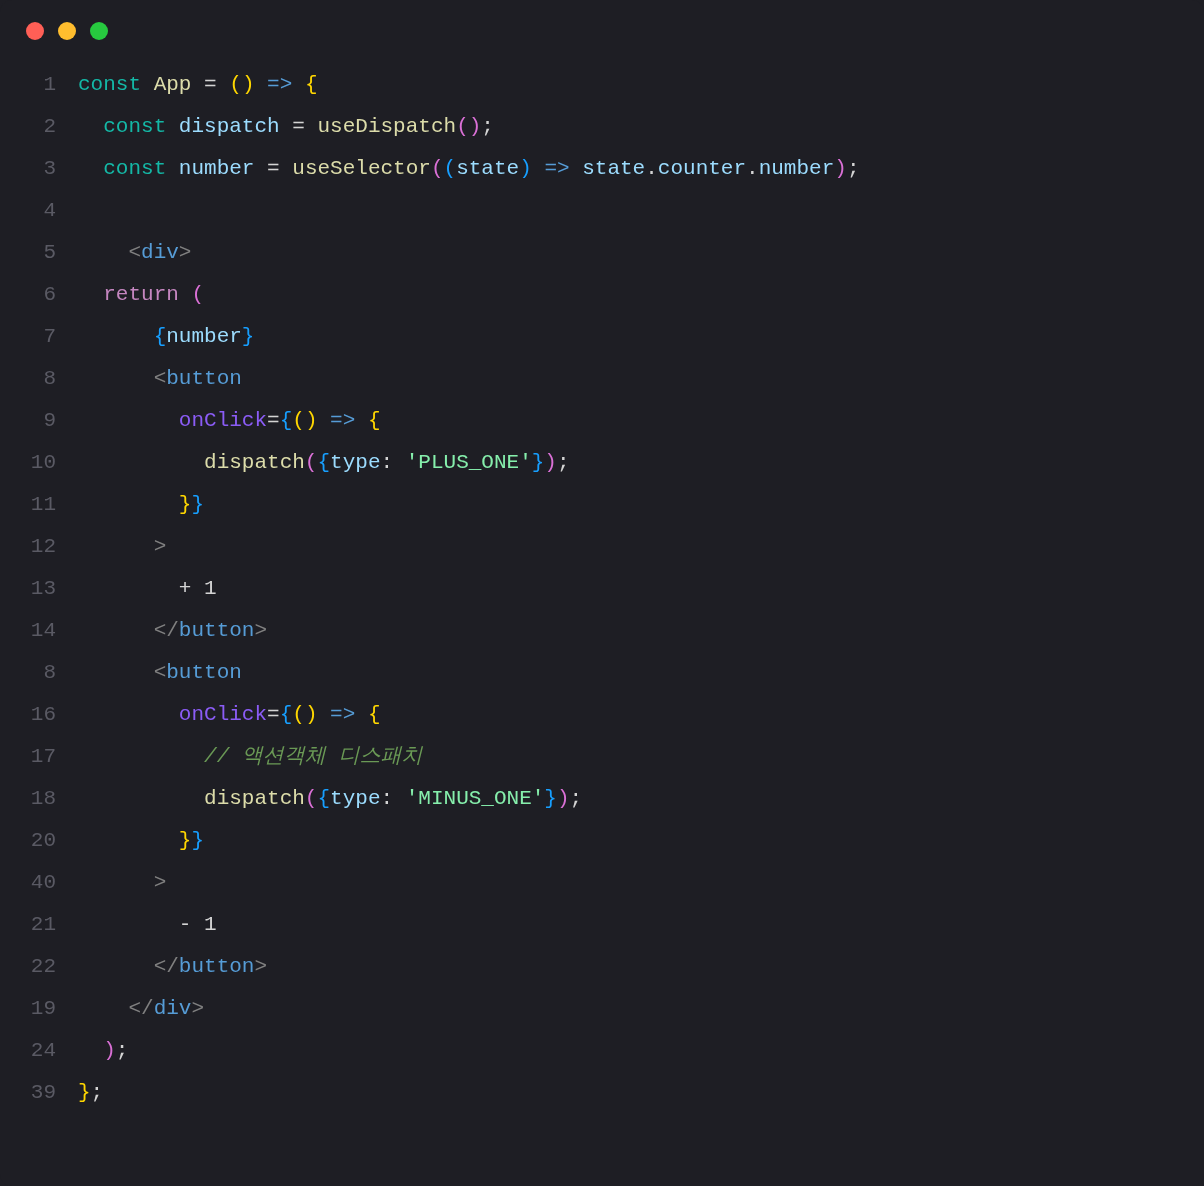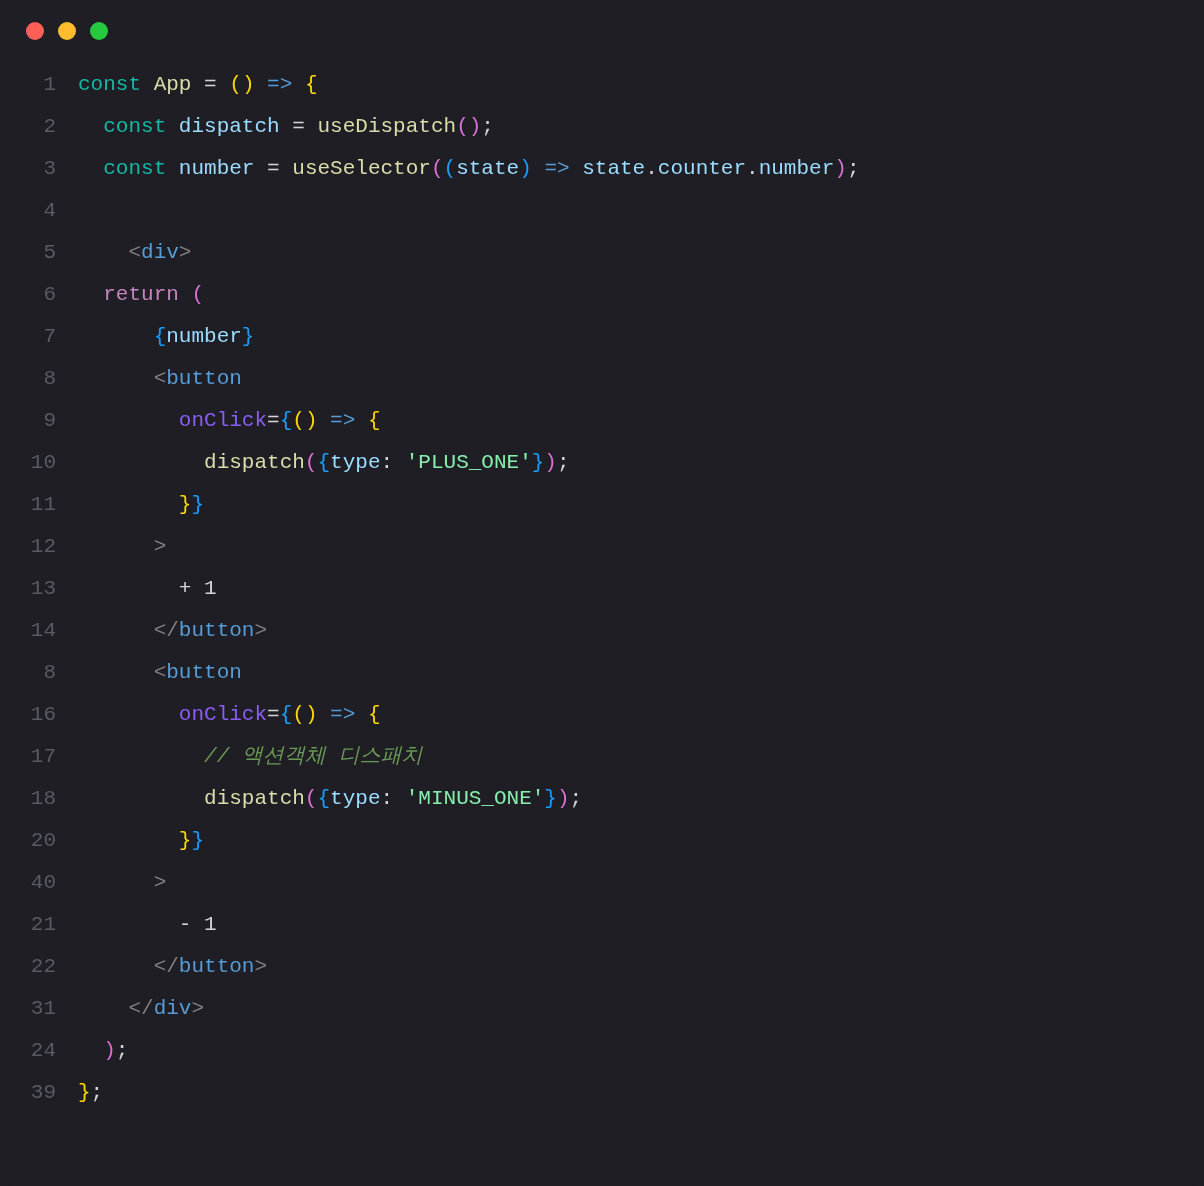--- a/index.html
+++ b/index.html
@@ -97,21 +97,21 @@
         <div>13</div>
         <div>14</div>
         <div>8</div>
         <div>16</div>
         <div>17</div>
         <div>18</div>
         <div>20</div>
         <div>40</div>
         <div>21</div>
         <div>22</div>
-        <div>31</div>
+        <div>19</div>
         <div>24</div>
         <div>39</div>
       </div>
     <div class="code" id="code">
         <div class="line"><span class="kw">const </span><span class="fn">App</span><span class="op"> </span><span class="op">=</span><span class="op"> </span><span class="brace">(</span><span class="brace">)</span><span class="op"> </span><span class="arrow">=&gt;</span><span class="op"> </span><span class="brace">{</span></div>
         <div class="line"><span class="op">  </span><span class="kw">const </span><span class="var">dispatch</span><span class="op"> </span><span class="op">=</span><span class="op"> </span><span class="fn">useDispatch</span><span class="brace2">(</span><span class="brace2">)</span><span class="op">;</span></div>
         <div class="line"><span class="op">  </span><span class="kw">const </span><span class="var">number</span><span class="op"> </span><span class="op">=</span><span class="op"> </span><span class="fn">useSelector</span><span class="brace2">(</span><span class="brace3">(</span><span class="var">state</span><span class="brace3">)</span><span class="op"> </span><span class="arrow">=&gt;</span><span class="op"> </span><span class="var">state</span><span class="op">.</span><span class="var">counter</span><span class="op">.</span><span class="var">number</span><span class="brace2">)</span><span class="op">;</span></div>
         <div class="line"><span class="op"></span></div>
         <div class="line"><span class="op">    </span><span class="tag">&lt;</span><span class="tagname">div</span><span class="tag">&gt;</span></div>
         <div class="line"><span class="op">  </span><span class="ret">return</span><span class="op"> </span><span class="brace2">(</span></div>

